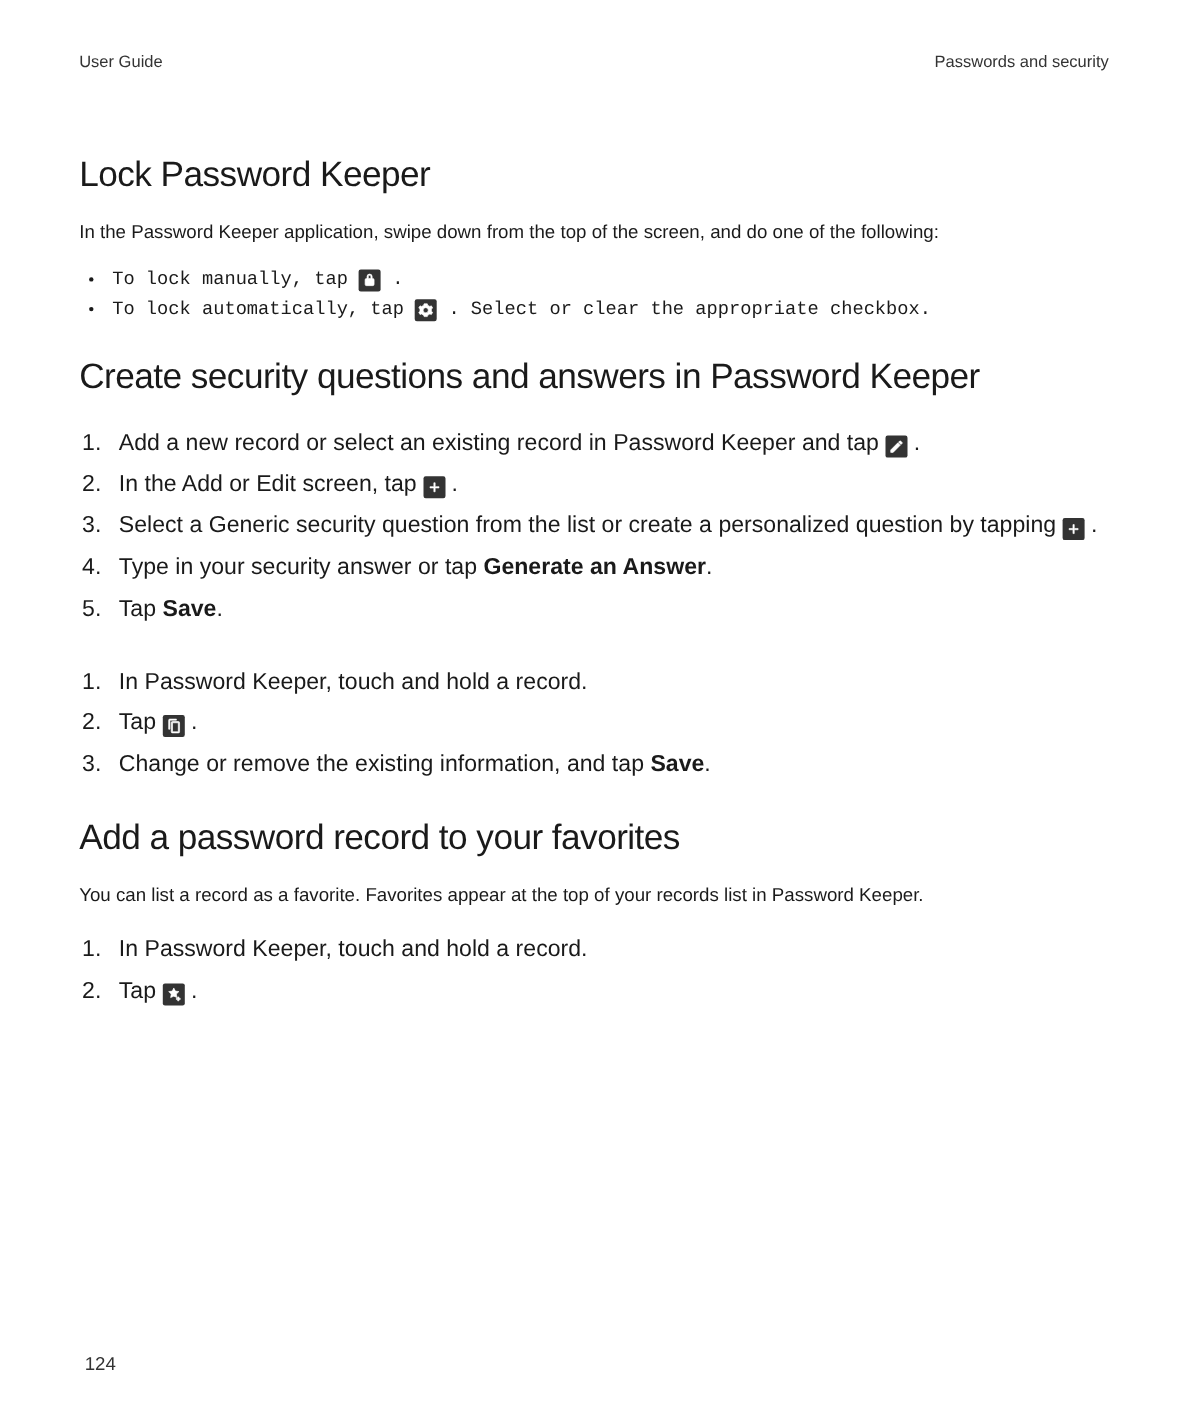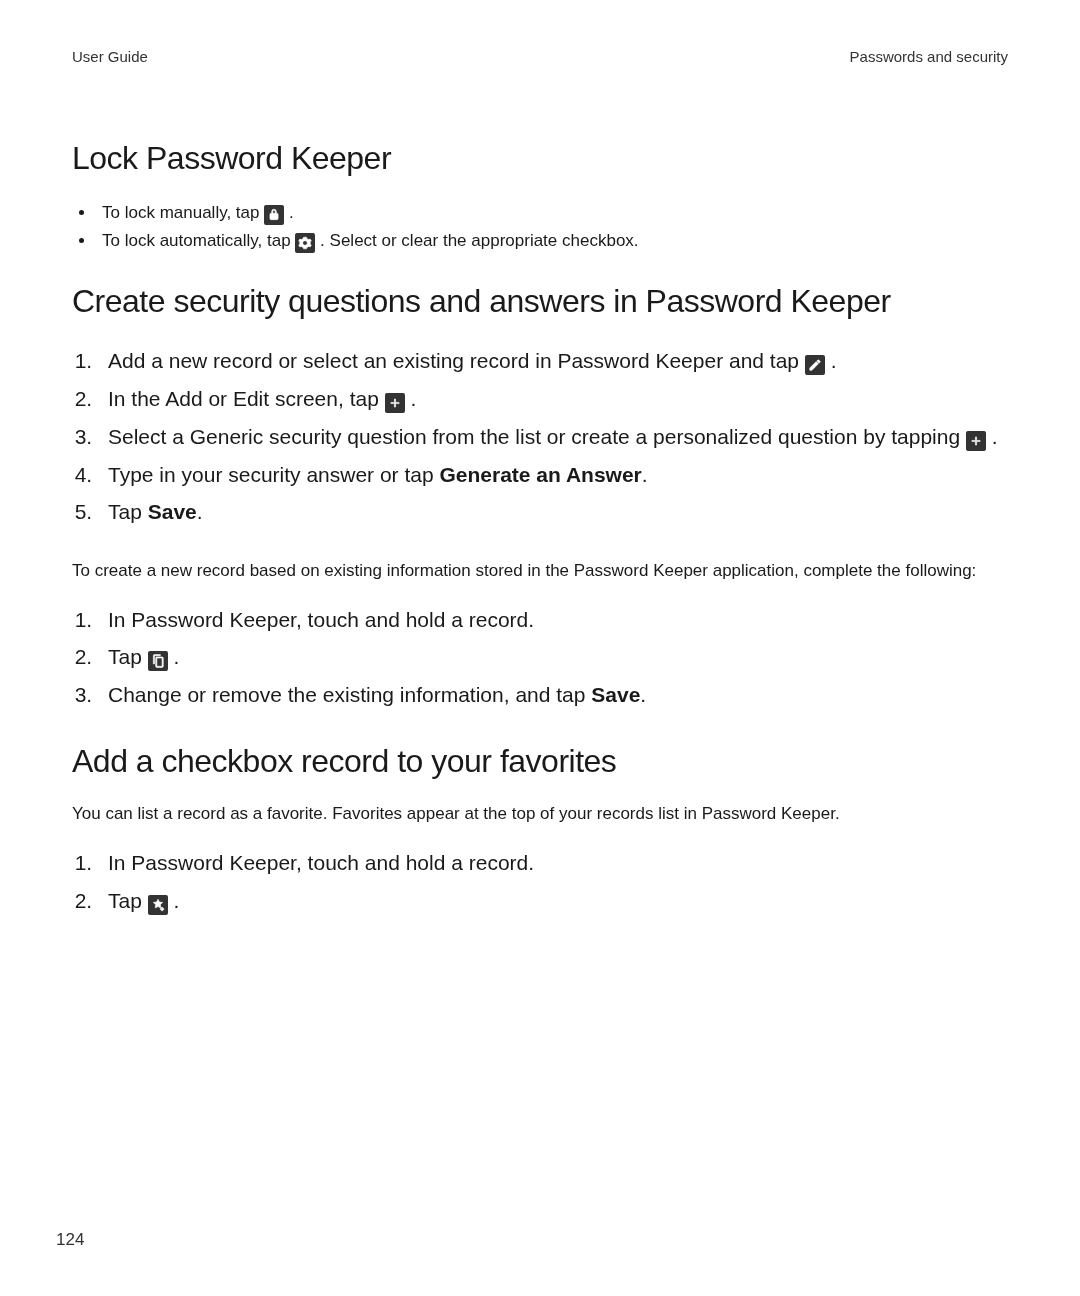--- a/index.html
+++ b/index.html
@@ -34,20 +34,21 @@
   p.body {
     font-size: 17px;
     line-height: 1.38;
     margin: 0 0 18px 0;
     color: #1a1a1a;
   }
   ul.bullets {
     list-style: disc;
     padding-left: 24px;
     margin: 0 0 28px 0;
+    font-family: Liberation Mono, monospace;
   }
   ul.bullets > li {
     font-size: 17px;
     line-height: 1.6;
     padding-left: 6px;
   }
   ol.steps {
     list-style: decimal;
     padding-left: 26px;
     margin: 0 0 28px 0;
@@ -73,38 +74,39 @@
     height: 14px;
     fill: #fff;
     stroke: #fff;
   }
   .bold {
     font-weight: 700;
   }
   .page-number {
     position: absolute;
     bottom: 46px;
-    left: 56px;
+    left: 77px;
     font-size: 17px;
     color: #333;
   }
   .gap-lg { margin-top: 42px; }
   .gap-md { margin-top: 30px; }
 </style>
 </head>
 <body>
 
 <div class="page">
 
   <div class="page-header">
     <span>User Guide</span>
     <span>Passwords and security</span>
   </div>
 
   <h1 class="section">Lock Password Keeper</h1>
+  <p class="body">In the Password Keeper application, swipe down from the top of the screen, and do one of the following:</p>
   <ul class="bullets">
     <li>
       <span>To lock manually, tap </span><span class="icon">
           <svg viewBox="0 0 24 24">
             <path d="M12 2a4 4 0 0 0-4 4v3H7a2 2 0 0 0-2 2v7a2 2 0 0 0 2 2h10a2 2 0 0 0 2-2v-7a2 2 0 0 0-2-2h-1V6a4 4 0 0 0-4-4zm-2 4a2 2 0 1 1 4 0v3h-4V6z"></path>
           </svg>
         </span><span> .</span>
     </li>
     <li>
       <span>To lock automatically, tap </span><span class="icon">
@@ -139,36 +141,35 @@
         </span><span> .</span>
     </li>
     <li>
       <span>Type in your security answer or tap </span><span class="bold">Generate an Answer</span><span>.</span>
     </li>
     <li>
       <span>Tap </span><span class="bold">Save</span><span>.</span>
     </li>
   </ol>
 
-  <p class="body">To create a new record based on existing information stored in the Password Keeper application, complete the following:</p>
   <ol class="steps">
     <li>In Password Keeper, touch and hold a record.</li>
     <li>
       <span>Tap </span><span class="icon">
           <svg viewBox="0 0 24 24">
             <path d="M16 1H6a2 2 0 0 0-2 2v14h2V3h10V1zm3 4H10a2 2 0 0 0-2 2v14a2 2 0 0 0 2 2h9a2 2 0 0 0 2-2V7a2 2 0 0 0-2-2zm0 16H10V7h9v14z"></path>
           </svg>
         </span><span> .</span>
     </li>
     <li>
       <span>Change or remove the existing information, and tap </span><span class="bold">Save</span><span>.</span>
     </li>
   </ol>
 
-  <h1 class="section gap-md">Add a checkbox record to your favorites</h1>
+  <h1 class="section gap-md">Add a password record to your favorites</h1>
   <p class="body">You can list a record as a favorite. Favorites appear at the top of your records list in Password Keeper.</p>
   <ol class="steps">
     <li>In Password Keeper, touch and hold a record.</li>
     <li>
       <span>Tap </span><span class="icon">
           <svg viewBox="0 0 24 24">
             <path d="M12 2l2.39 4.84L20 7.62l-4 3.9.94 5.48L12 14.77 7.06 17l.94-5.48-4-3.9 5.61-.78L12 2zM18 16h2v2h2v2h-2v2h-2v-2h-2v-2h2v-2z"></path>
           </svg>
         </span><span> .</span>
     </li>

